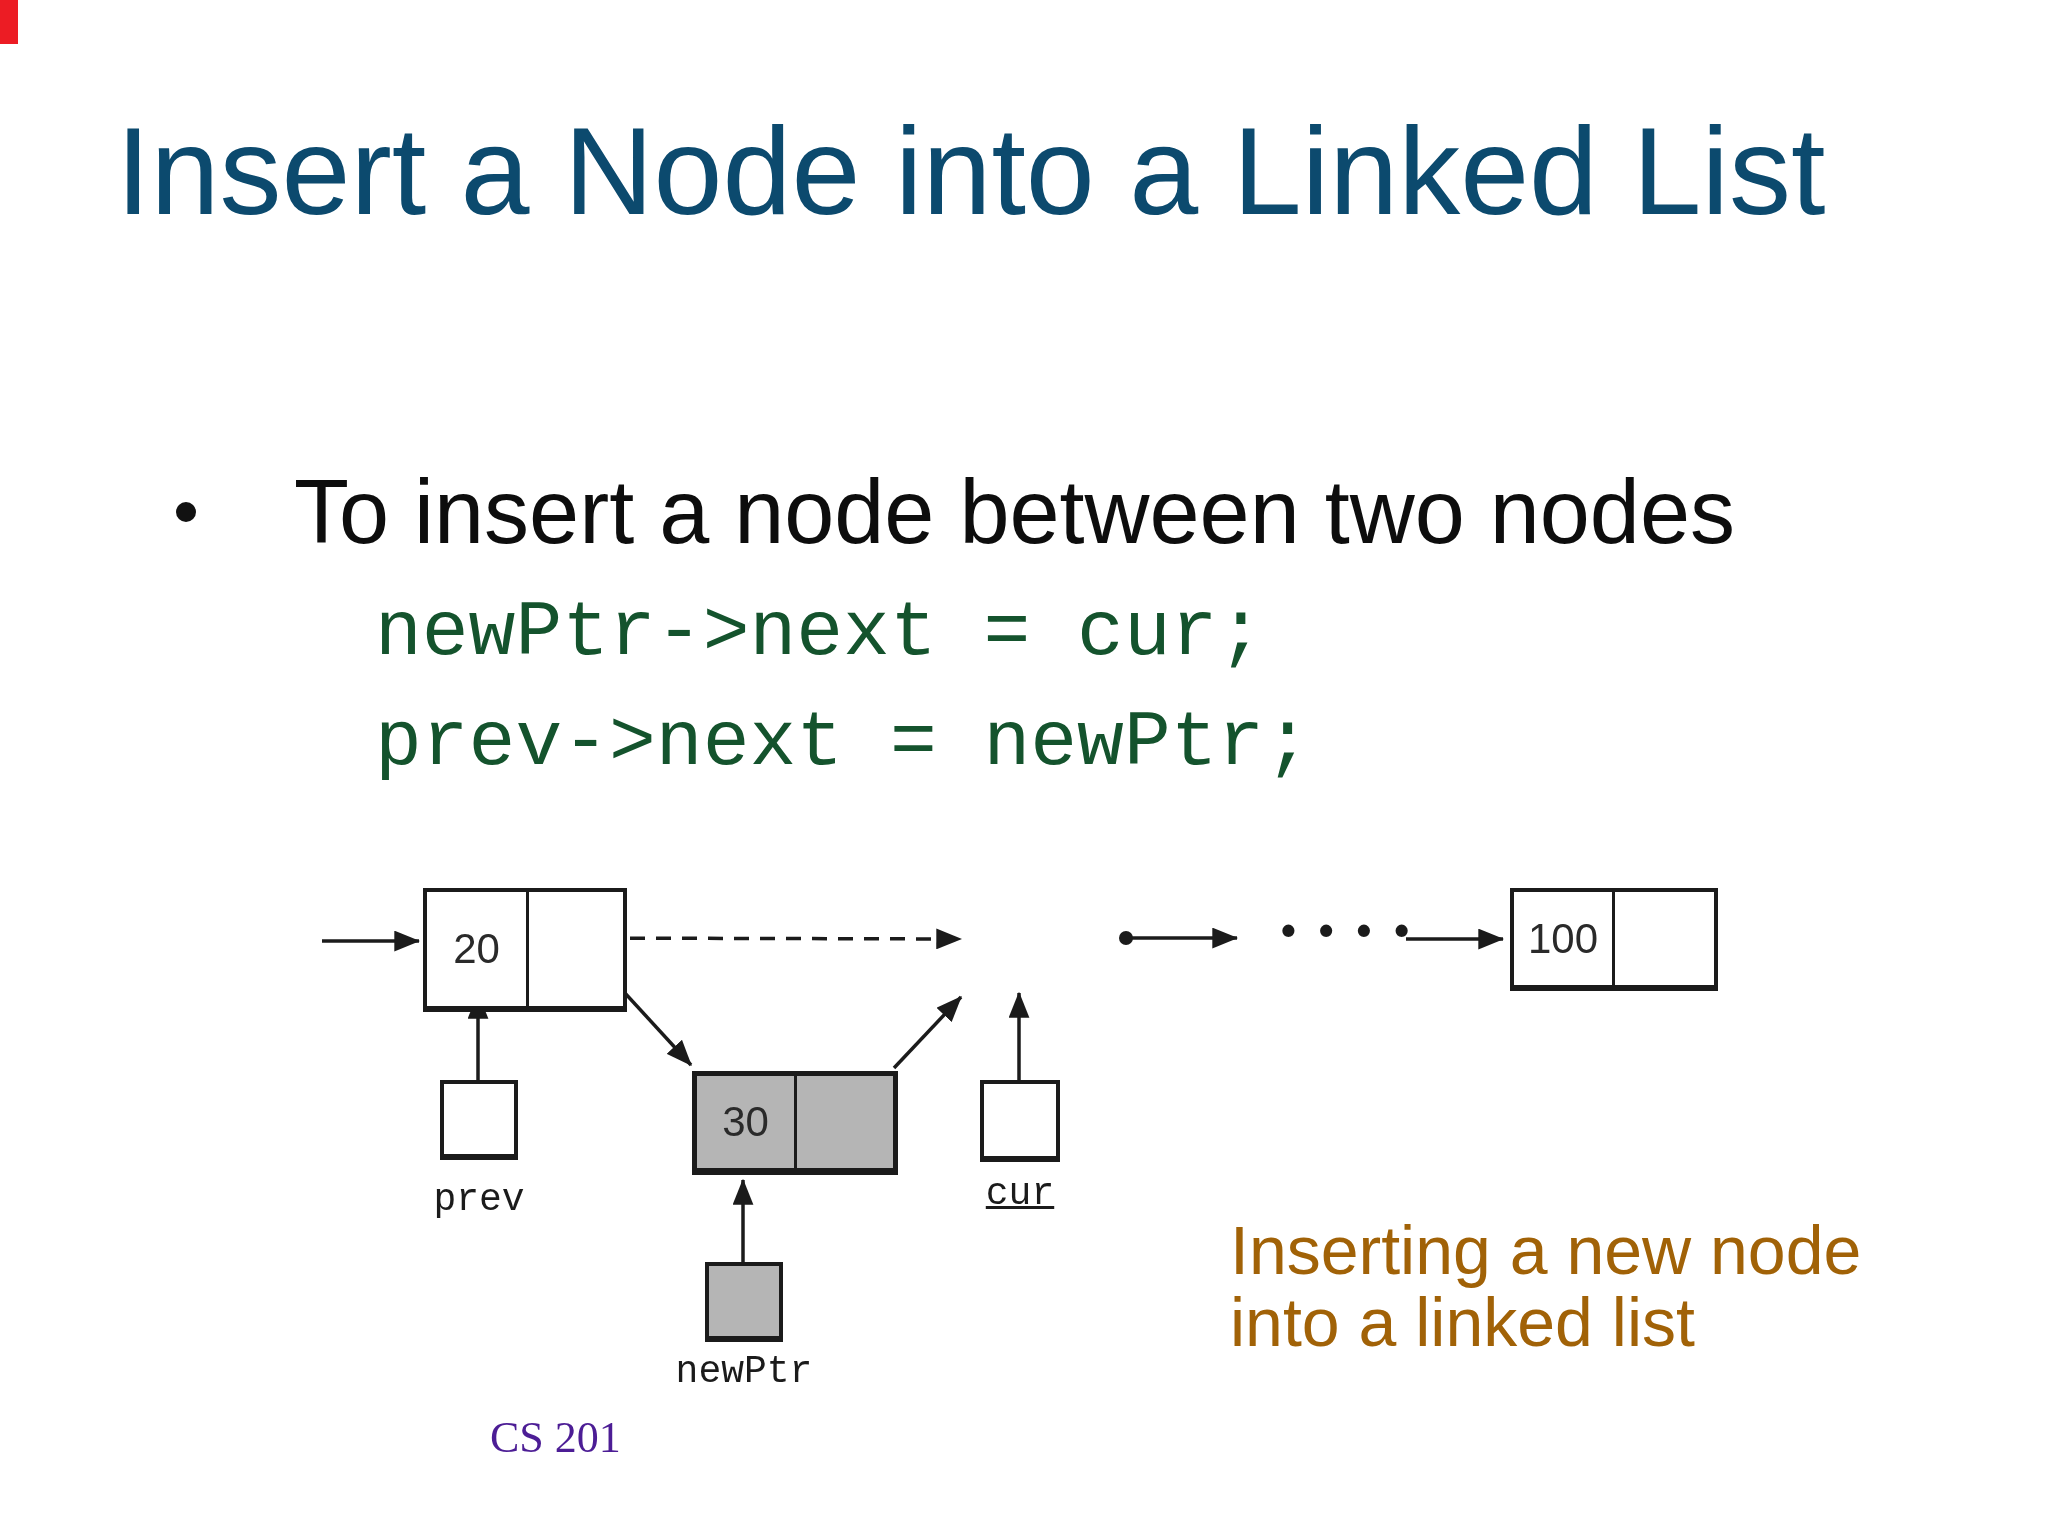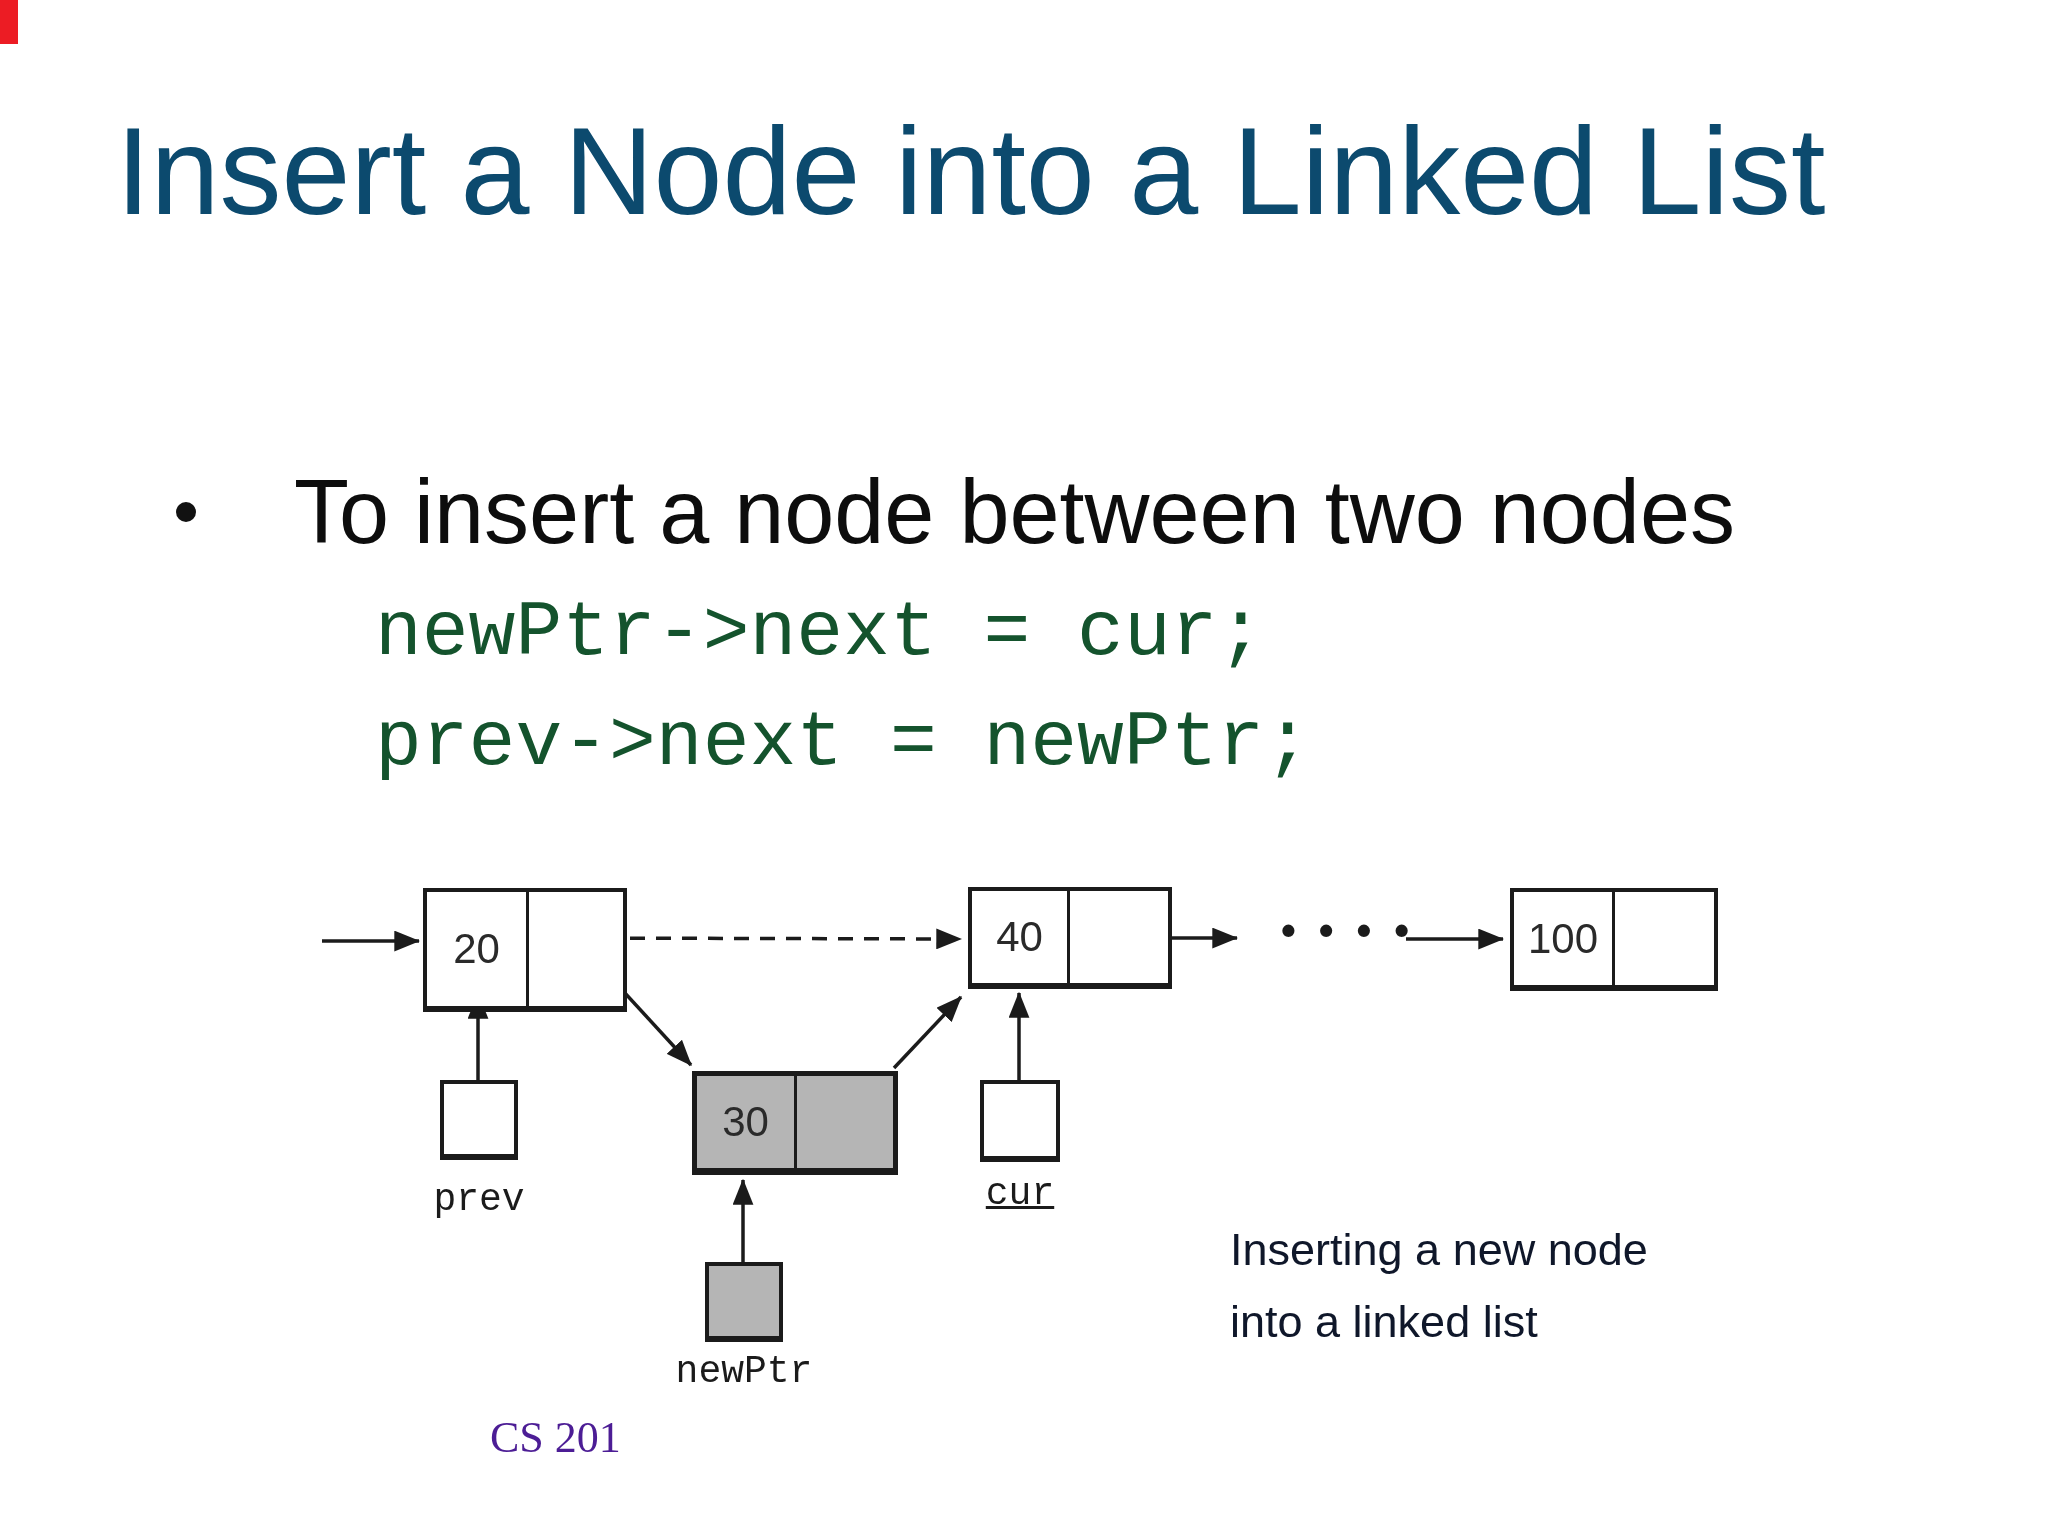--- a/index.html
+++ b/index.html
@@ -30,21 +30,21 @@
   }
   .code{
     position:absolute;left:375px;
     font-family:"Liberation Mono","DejaVu Sans Mono",monospace;
     font-size:78px;line-height:1;color:#14532d;white-space:pre;
   }
   .code.l1{top:594px;}
   .code.l2{top:704px;}
   .caption{
     position:absolute;left:1230px;top:1214px;
-    font-size:45px;line-height:72px;color:#0f172a;white-space:nowrap;
+    font-size:68px;line-height:72px;color:#a16207;white-space:nowrap;
   }
   .footer{
     position:absolute;left:490px;top:1412px;
     font-family:"Liberation Serif",serif;
     font-size:44px;color:#4c1d95;white-space:nowrap;
   }
 
   
   .links-layer{position:absolute;left:0;top:0;width:2048px;height:1536px;}
   .node{
@@ -128,24 +128,20 @@
       <circle cx="1019" cy="1118" r="7"></circle>
       <circle cx="743" cy="1301" r="7"></circle>
     </g>
   </svg>
 
   <div class="node node-20">
     <div class="cell-l">20</div>
     <div class="cell-r"></div>
   </div>
 
-  <div class="node node-40">
-    <div class="cell-l">40</div>
-    <div class="cell-r"></div>
-  </div>
 
   <div class="node node-100">
     <div class="cell-l">100</div>
     <div class="cell-r"></div>
   </div>
 
   <div class="node gray node-30">
     <div class="cell-l">30</div>
     <div class="cell-r"></div>
   </div>

